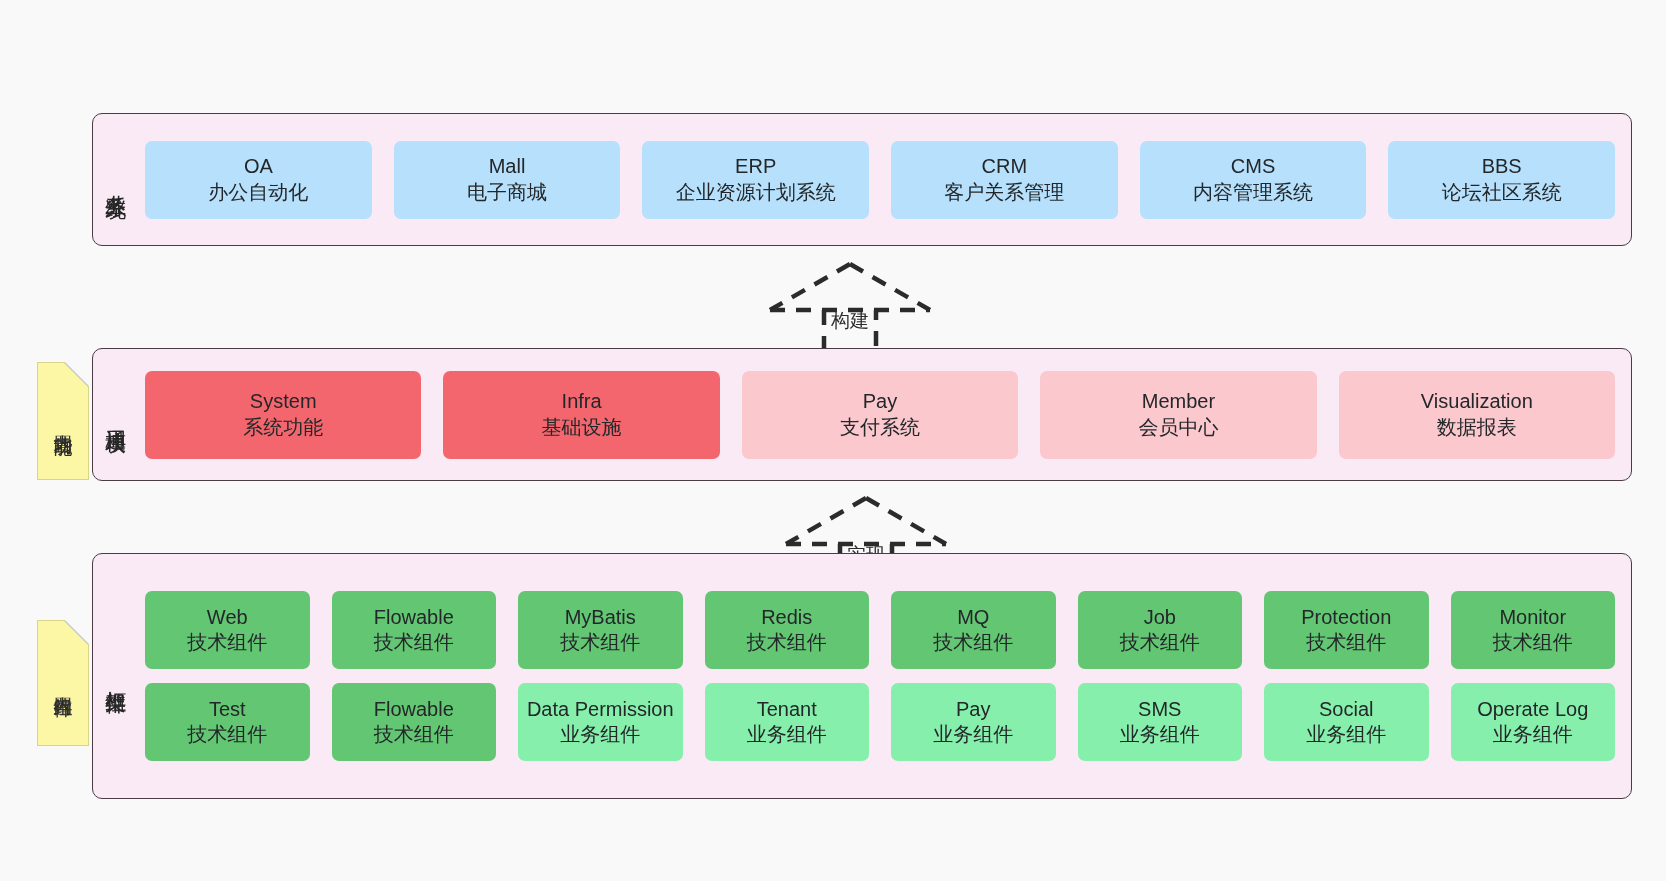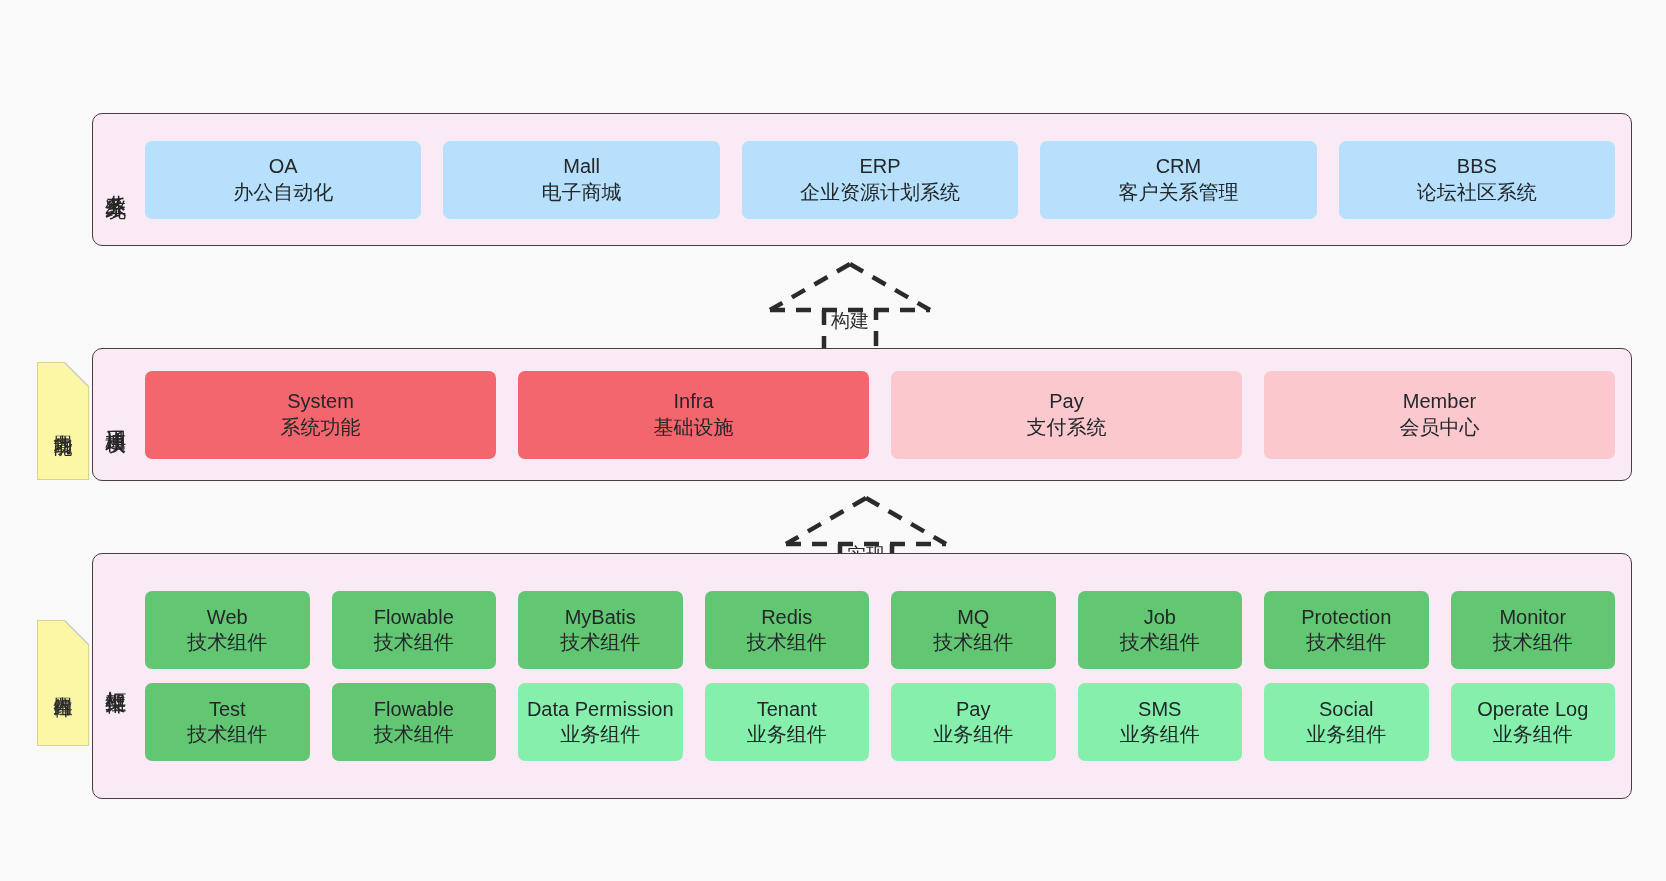--- a/index.html
+++ b/index.html
@@ -164,20 +164,24 @@
           </div>
           <div class="box biz">
             <span class="l1">ERP</span>
             <span class="l2">企业资源计划系统</span>
           </div>
           <div class="box biz">
             <span class="l1">CRM</span>
             <span class="l2">客户关系管理</span>
           </div>
           <div class="box biz">
+            <span class="l1">CMS</span>
+            <span class="l2">内容管理系统</span>
+          </div>
+          <div class="box biz">
             <span class="l1">BBS</span>
             <span class="l2">论坛社区系统</span>
           </div>
         </div>
     </div>
   </div>
 
   <div class="arrow" id="arrow-build" style="left:760px; top:258px;">
     <svg width="180" height="100" viewBox="0 0 180 100">
       <path d="M 90 6 L 10 52" fill="none" stroke="#2b2b2b" stroke-width="4.5" stroke-dasharray="15,11" stroke-linecap="butt"></path>
@@ -207,20 +211,24 @@
             <span class="l2">基础设施</span>
           </div>
           <div class="box mod-off">
             <span class="l1">Pay</span>
             <span class="l2">支付系统</span>
           </div>
           <div class="box mod-off">
             <span class="l1">Member</span>
             <span class="l2">会员中心</span>
           </div>
+          <div class="box mod-off">
+            <span class="l1">Visualization</span>
+            <span class="l2">数据报表</span>
+          </div>
         </div>
     </div>
   </div>
 
   <div class="arrow" id="arrow-implement" style="left:776px; top:492px;font-family:Liberation Mono, monospace;">
     <svg width="180" height="100" viewBox="0 0 180 100">
       <path d="M 90 6 L 10 52" fill="none" stroke="#2b2b2b" stroke-width="4.5" stroke-dasharray="15,11" stroke-linecap="butt"></path>
       <path d="M 90 6 L 170 52" fill="none" stroke="#2b2b2b" stroke-width="4.5" stroke-dasharray="15,11" stroke-linecap="butt"></path>
       <path d="M 10 52 L 170 52" fill="none" stroke="#2b2b2b" stroke-width="4.5" stroke-dasharray="15,11" stroke-linecap="butt"></path>
       <path d="M 64 52 L 64 96 L 116 96 L 116 52" fill="none" stroke="#2b2b2b" stroke-width="4.5" stroke-dasharray="15,11" stroke-linecap="butt"></path>

